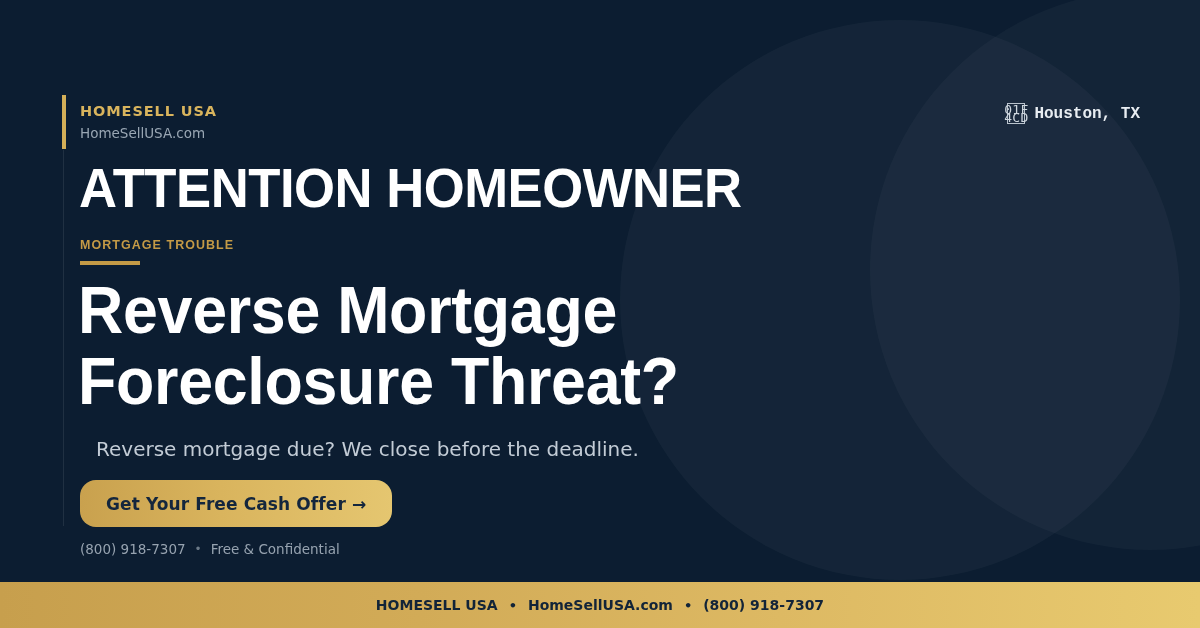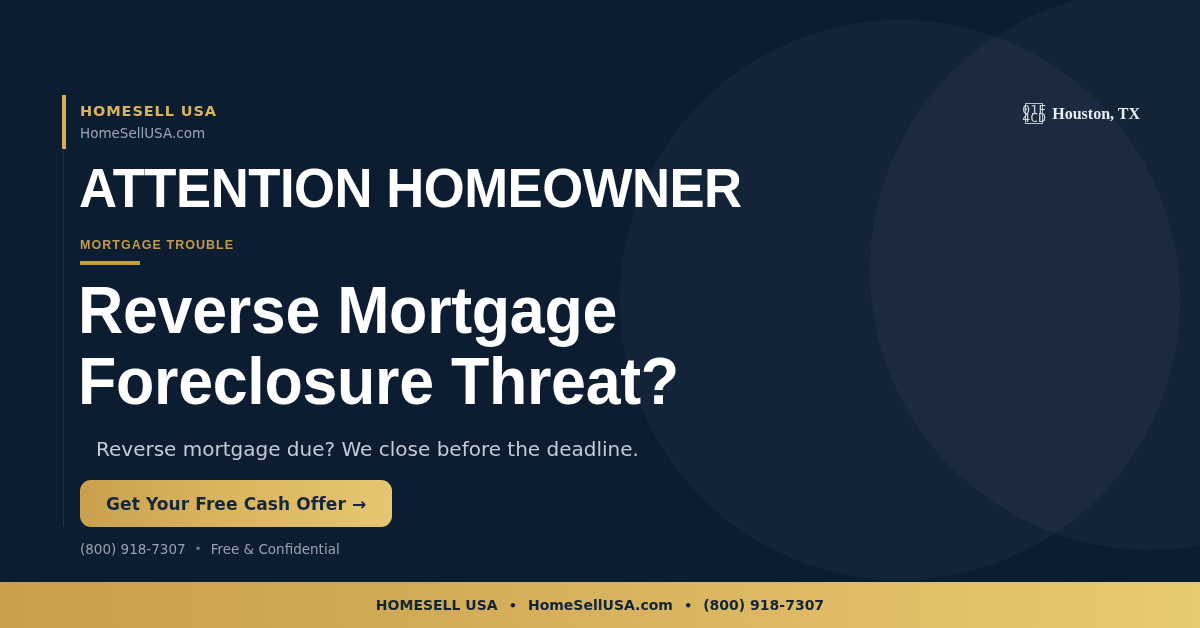--- a/index.html
+++ b/index.html
@@ -114,21 +114,21 @@
     color:#c3ccd6;
     line-height:1.3;
     white-space:nowrap;
   }
 
   #cta-button {
     position:absolute; top:480px; left:0;
     display:inline-flex; align-items:center; justify-content:center;
     height:47px; padding:0 26px;
     background:linear-gradient(90deg,#c9a14e 0%,#d9b45d 45%,#e5c670 100%);
-    border:none; border-radius:11px;
+    border:none; border-radius:16px;
     cursor:pointer;
   }
   #cta-label {
     font-family:"DejaVu Sans", sans-serif;
     font-size:17px; font-weight:bold;
     color:#14263d;
     letter-spacing:0.1px;
     white-space:nowrap;
   }
 
@@ -151,21 +151,21 @@
     display:inline-flex; flex-direction:column;
     align-items:center; justify-content:center;
     width:18px; height:21px;
     border:1px solid #b9c3cd;
     font-family:"DejaVu Sans Mono", monospace;
     font-size:13px; line-height:8px;
     color:#cfd7df;
     letter-spacing:0.2px;
   }
   #location-text {
-    font-family:Liberation Serif, serif;
+    font-family:Liberation Mono, monospace;
     font-size:16px; font-weight:bold;
     color:#e8edf2;
     white-space:nowrap;
   }
 
   
   #footer-bar {
     position:absolute; left:0; bottom:0;
     width:1200px; height:46px;
     background:linear-gradient(90deg,#c79f4d 0%,#d2ab57 35%,#ddb963 65%,#e8ca6f 100%);

